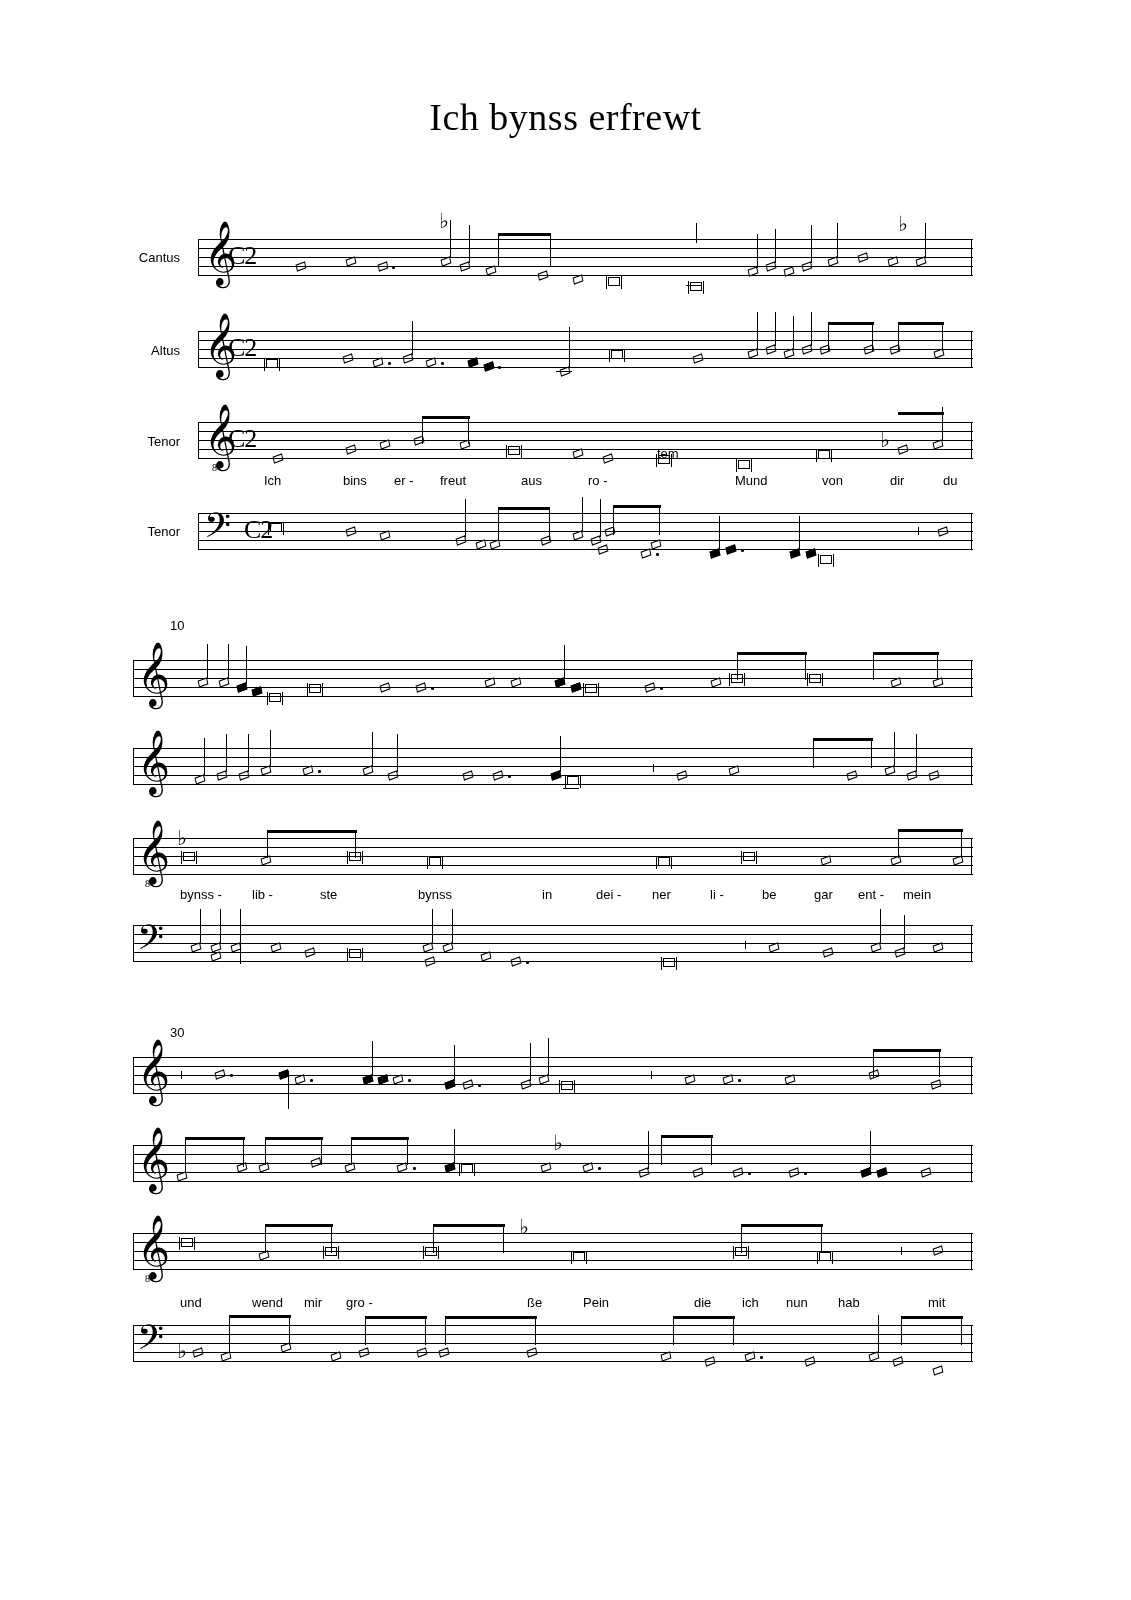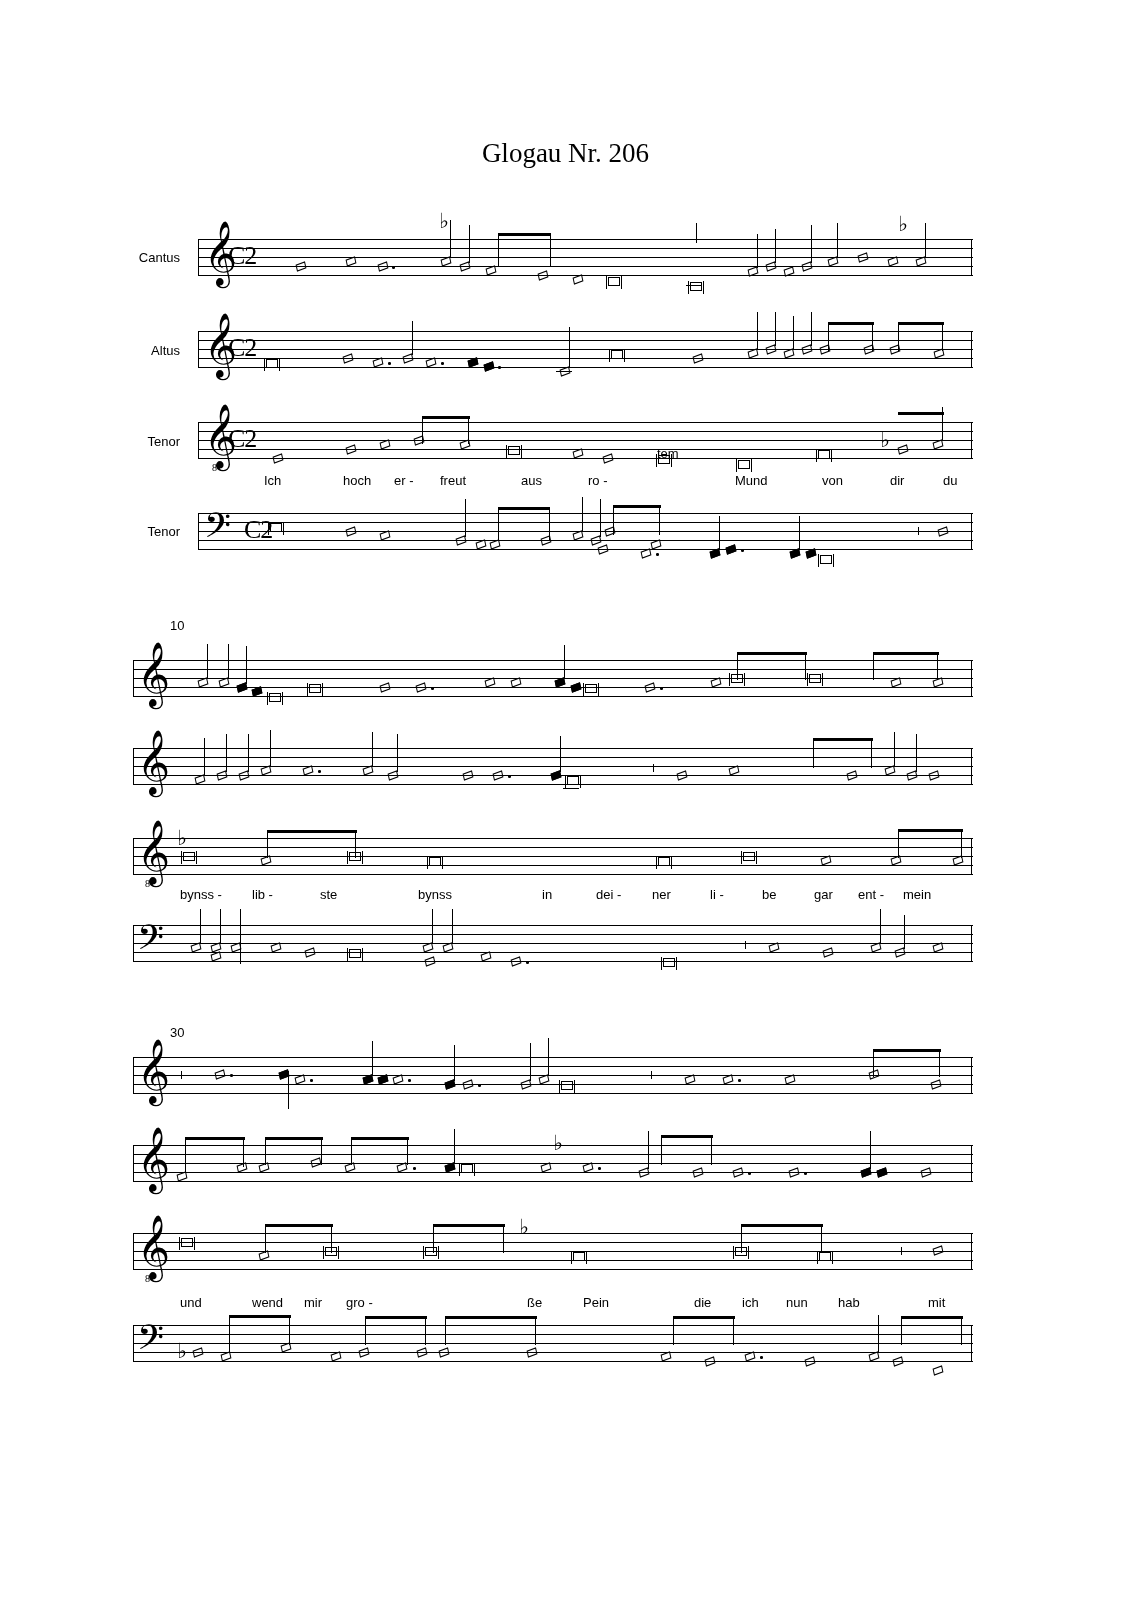--- a/index.html
+++ b/index.html
@@ -184,21 +184,21 @@
     font-family: "Liberation Sans", sans-serif;
     font-size: 13px;
     white-space: nowrap;
   }
 </style>
 </head>
 <body>
 
 <div class="page">
 
-  <div class="subtitle">Glogau Nr. 206</div>
+  <div class="title">Ich bynss erfrewt</div>
 
   <div class="system" id="sys1" style="top:0;">
 
     <div class="part-label" style="left:95px; top:250px; width:85px;">Cantus</div>
     <div class="staff" style="left:198px; top:239px; width:775px; height:37px;">
       <div class="line l0"></div>
         <div class="line l1"></div>
         <div class="line l2"></div>
         <div class="line l3"></div>
         <div class="line l4"></div>
@@ -318,21 +318,21 @@
       <div class="note brevis" style="left:540px; top:38px;"></div>
       <div class="note brevis" style="left:620px; top:28px;"></div>
       <div class="accidental" style="left:682px; top:8px;">♭</div>
       <div class="note" style="left:700px; top:24px;"></div>
       <div class="note" style="left:735px; top:19px;"></div>
         <div class="stem" style="left:744px; top:-15px; height:34px;"></div>
       <div class="beam" style="left:700px; top:-10px; width:46px;"></div>
     </div>
 
     <div class="lyric" style="left:264px; top:473px;">Ich</div>
-    <div class="lyric" style="left:343px; top:473px;">hoch</div>
+    <div class="lyric" style="left:343px; top:473px;">bins</div>
     <div class="lyric" style="left:394px; top:473px;">er -</div>
     <div class="lyric" style="left:440px; top:473px;">freut</div>
     <div class="lyric" style="left:521px; top:473px;">aus</div>
     <div class="lyric" style="left:588px; top:473px;">ro -</div>
     <div class="lyric" style="left:657px; top:446px;">tem</div>
     <div class="lyric" style="left:735px; top:473px;">Mund</div>
     <div class="lyric" style="left:822px; top:473px;">von</div>
     <div class="lyric" style="left:890px; top:473px;">dir</div>
     <div class="lyric" style="left:943px; top:473px;">du</div>
 

